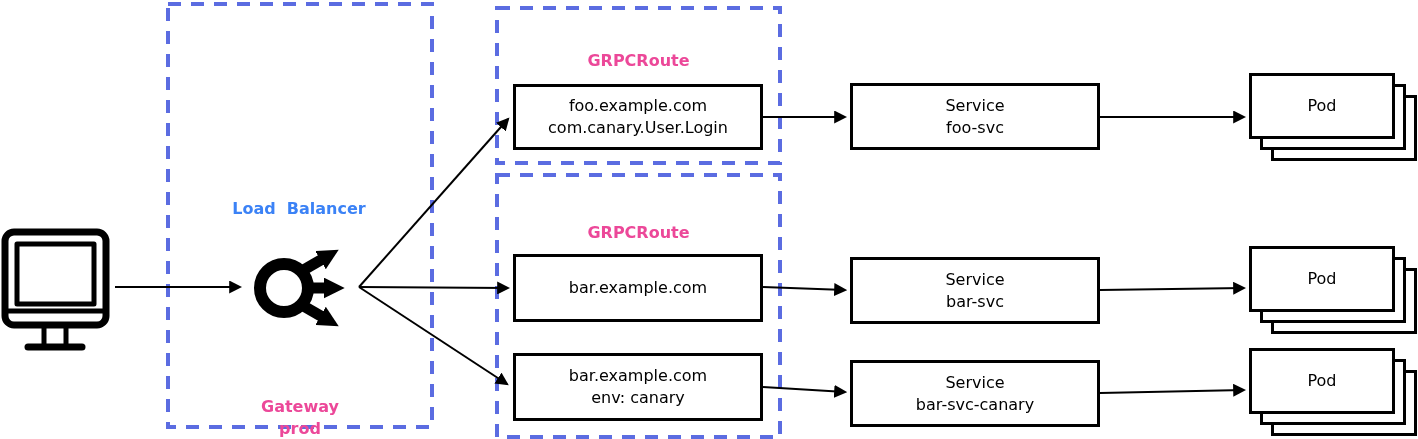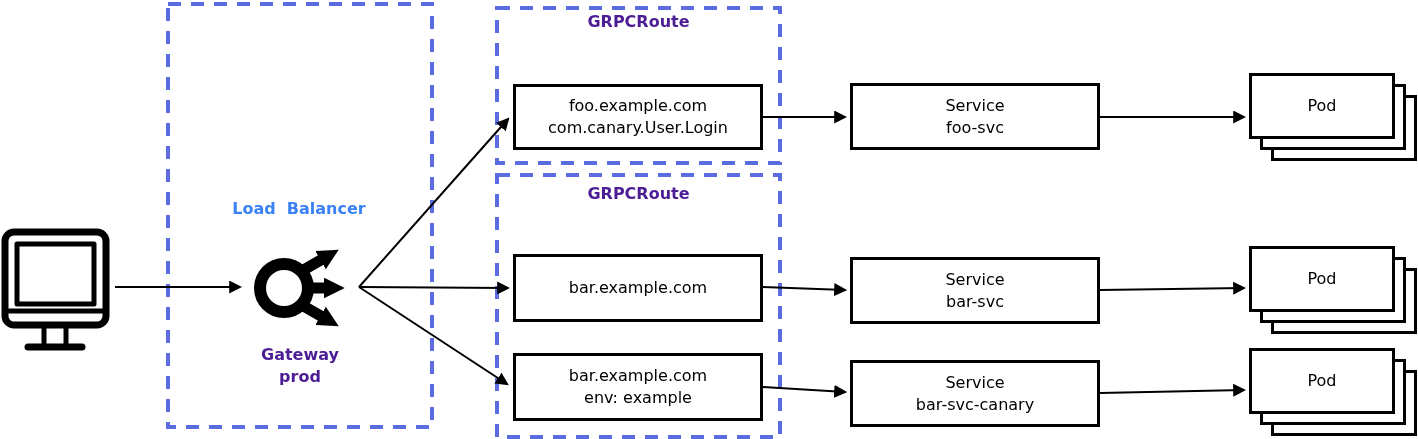--- a/index.html
+++ b/index.html
@@ -39,21 +39,21 @@
     z-index: 1;
   }
   .label {
     position: absolute;
     text-align: center;
     font-size: 16px;
     line-height: 22px;
     font-weight: bold;
     z-index: 2;
   }
-  .label.blue { color: #4c1d95; }
+  .label.blue { color: #ec4899; margin-top: 39px; }
   .label.black { color: #3b82f6; white-space: pre; }
 </style>
 </head>
 <body>
 
 <div class="canvas">
 
   <svg class="layer" width="1418" height="439" viewBox="0 0 1418 439" xmlns="http://www.w3.org/2000/svg">
     <defs>
       <marker id="arr" markerUnits="userSpaceOnUse" markerWidth="13" markerHeight="13" viewBox="0 0 12 12" refX="10" refY="6" orient="auto">
@@ -91,21 +91,21 @@
     <line x1="763" y1="117" x2="845" y2="117" stroke="#000000" stroke-width="2" marker-end="url(#arr)"></line>
     <line x1="763" y1="287" x2="845" y2="290" stroke="#000000" stroke-width="2" marker-end="url(#arr)"></line>
     <line x1="763" y1="387" x2="845" y2="392" stroke="#000000" stroke-width="2" marker-end="url(#arr)"></line>
     <line x1="1100" y1="117" x2="1244" y2="117" stroke="#000000" stroke-width="2" marker-end="url(#arr)"></line>
     <line x1="1100" y1="290" x2="1244" y2="288" stroke="#000000" stroke-width="2" marker-end="url(#arr)"></line>
     <line x1="1100" y1="393" x2="1244" y2="390" stroke="#000000" stroke-width="2" marker-end="url(#arr)"></line>
   </svg>
 
   <div class="label black" style="left:226px; top:198px; width:146px;">Load  Balancer</div>
 
-  <div class="label blue" style="left:200px; top:344px; width:200px;">
+  <div class="label blue" style="left:200px; top:357px; width:200px;">
     <div>Gateway</div>
     <div>prod</div>
   </div>
 
   <div class="label blue" style="left:497px; top:11px; width:283px;">
     <div>GRPCRoute</div>
   </div>
 
   <div class="label blue" style="left:497px; top:183px; width:283px;">
     <div>GRPCRoute</div>
@@ -115,21 +115,21 @@
     <div>foo.example.com</div>
     <div>com.canary.User.Login</div>
   </div>
 
   <div class="node" style="left:513px; top:254px; width:250px; height:68px;">
     <div>bar.example.com</div>
   </div>
 
   <div class="node" style="left:513px; top:353px; width:250px; height:68px;">
     <div>bar.example.com</div>
-    <div>env: example</div>
+    <div>env: canary</div>
   </div>
 
   <div class="node" style="left:850px; top:83px; width:250px; height:67px;">
     <div>Service</div>
     <div>foo-svc</div>
   </div>
 
   <div class="node" style="left:850px; top:257px; width:250px; height:67px;">
     <div>Service</div>
     <div>bar-svc</div>

